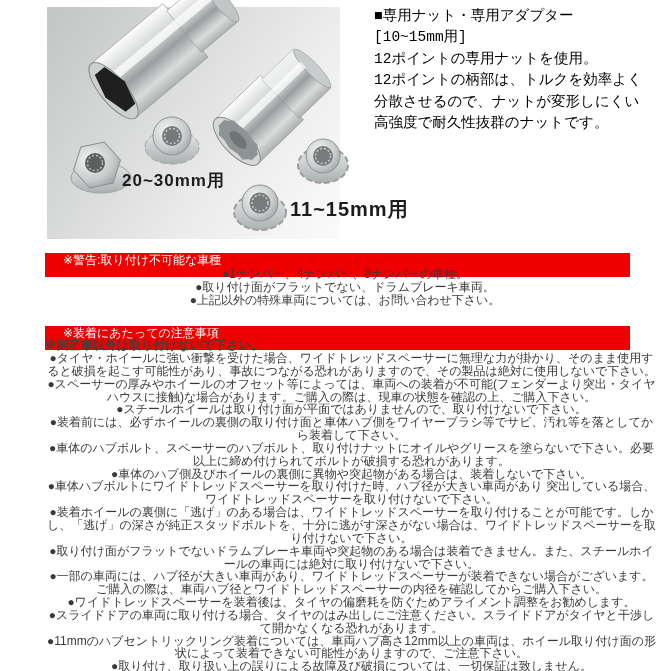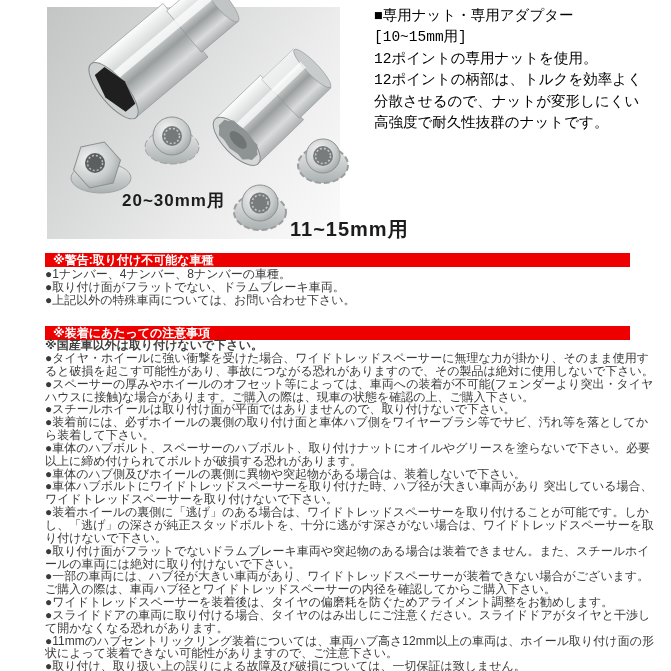--- a/index.html
+++ b/index.html
@@ -10,45 +10,46 @@
     -webkit-font-smoothing:antialiased;
   }
   
   .photo-wrap{position:absolute;left:40px;top:0;width:370px;height:246px;}
   .photo-bg{
     position:absolute;left:7px;top:7px;width:293px;height:232px;
     background:linear-gradient(125deg,#c3c4c4 0%,#d8d9d9 35%,#ececec 65%,#fbfbfb 100%);
   }
   .photo-svg{position:absolute;left:0;top:0;width:370px;height:246px;}
   .photo-caption{
-    position:absolute;color:#1c1c1c;font-weight:700;letter-spacing:1px;white-space:nowrap;margin-top:20px;
+    position:absolute;color:#1c1c1c;font-weight:700;letter-spacing:1px;white-space:nowrap;
   }
   .caption-large{left:82px;top:169px;font-size:17px;}
   .caption-small{left:250px;top:196px;font-size:20px;}
   
   .spec-panel{
     position:absolute;left:374px;top:6px;width:295px;
     font-size:14.5px;line-height:21.4px;color:#000;font-family:Liberation Mono, monospace;
   }
   .spec-panel div{white-space:nowrap;}
   
   .banner{
-    position:absolute;left:45px;width:585px;height:14px;
-    background:#ee0000;color:#ffffff;font-weight:700;font-size:12px;
-    line-height:14px;padding-left:8px;box-sizing:border-box;white-space:nowrap;
+    position:absolute;left:45px;width:585px;height:24px;
+    background:#ee0000;color:#ffffff;font-weight:400;font-size:12px;
+    line-height:14px;padding-left:18px;box-sizing:border-box;white-space:nowrap;
   }
   .banner-warning{top:253px;}
   .banner-notes{top:326px;}
   .alert-subtitle{
     position:absolute;left:45px;top:339px;width:600px;
     color:#404040;font-weight:700;font-size:12px;line-height:13px;white-space:nowrap;
   }
   .bullet-list{
     position:absolute;left:45px;color:#3a3a3a;font-size:12px;line-height:13.2px;
     word-break:break-all;
+    text-align:center;
   }
   .warning-list{top:268px;width:600px;}
   .notes-list{top:352px;width:613px;line-height:12.85px;}
   .bullet-list div{margin:0;padding:0;}
 </style>
 </head>
 <body>
 
 <div class="photo-wrap">
   <div class="photo-bg"></div>

